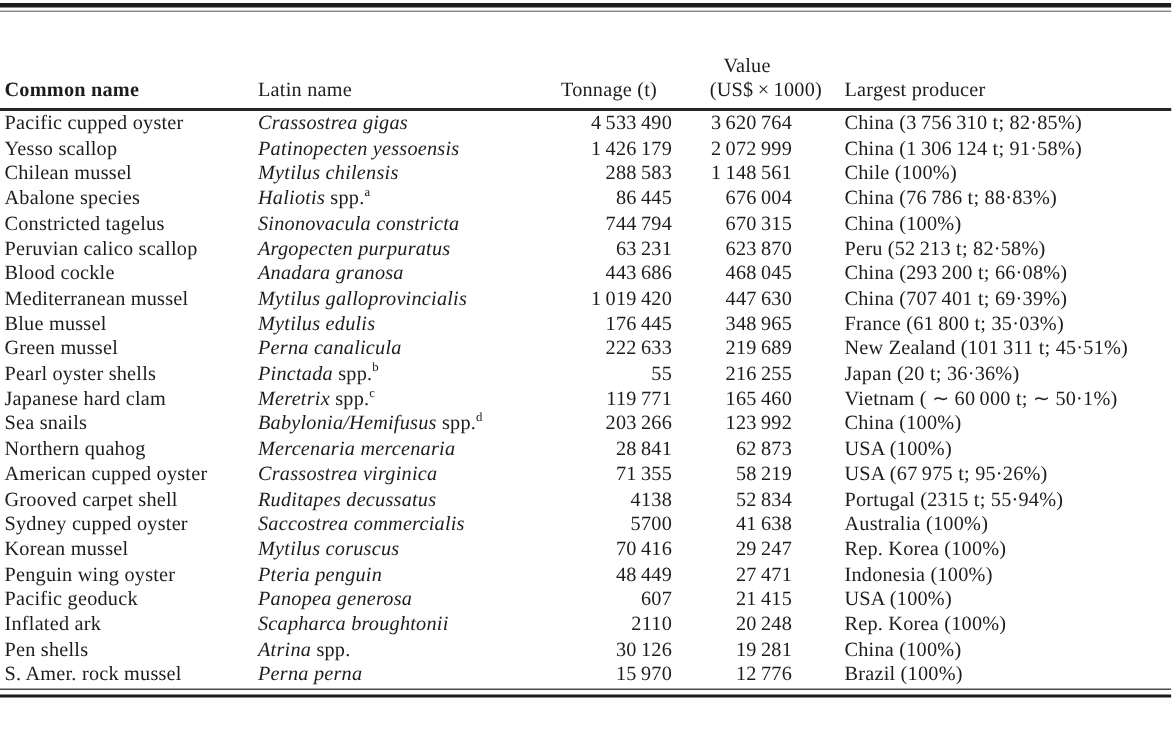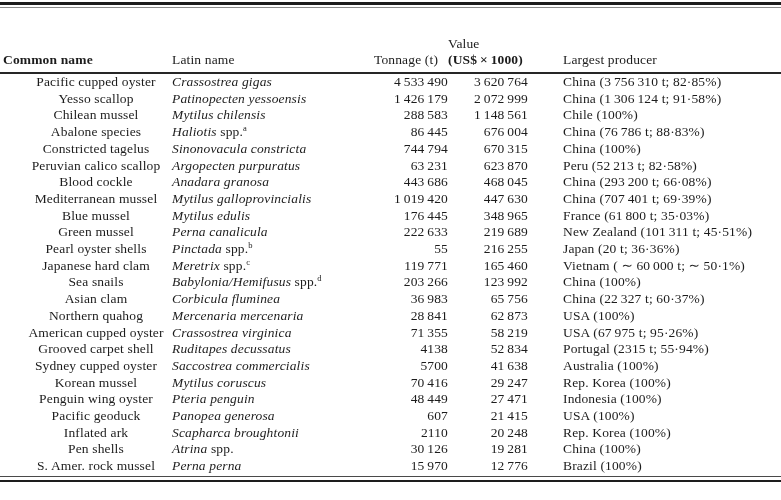--- a/index.html
+++ b/index.html
@@ -36,26 +36,26 @@
     padding: 0;
     font-weight: normal;
     white-space: nowrap;
     overflow: visible;
   }
   thead th { height: 40px; vertical-align: bottom; padding-bottom: 4px; }
   thead tr { border-bottom: 2px solid #262626; }
   .h-common   { text-align: left; padding-left: 3px; font-weight: bold; }
   .h-latin    { text-align: left; }
   .h-tonnage  { text-align: center; }
-  .h-value .l1 { text-align: left; line-height: 16px; margin-top: 28px; }
-  .h-value .l2 { text-align: left;  line-height: 16px; font-weight: bold; }
+  .h-value .l1 { text-align: center; line-height: 16px; margin-top: 28px; }
+  .h-value .l2 { text-align: right;  line-height: 16px; }
   .h-producer { text-align: left; padding-left: 15px; }
 
   tbody td { height: 16.7px; line-height: 16.7px; vertical-align: middle; }
-  td.c-common { padding-left: 20px; text-align: center; }
+  td.c-common { padding-left: 3px; }
   td.c-latin i { font-style: italic; }
   td.c-num  { text-align: right; }
   td.c-val  { padding-right: 20px; }
   td.c-prod { padding-left: 15px; }
   sup {
     font-size: 8.5px;
     line-height: 0;
     vertical-align: super;
   }
 </style>
@@ -172,27 +172,20 @@
           <td class="c-prod">Vietnam ( ∼ 60 000 t; ∼ 50·1%)</td>
         </tr>
         <tr>
           <td class="c-common">Sea snails</td>
           <td class="c-latin"><i>Babylonia/Hemifusus</i> spp.<sup>d</sup></td>
           <td class="c-num c-ton">203 266</td>
           <td class="c-num c-val">123 992</td>
           <td class="c-prod">China (100%)</td>
         </tr>
         <tr>
-          <td class="c-common">Asian clam</td>
-          <td class="c-latin"><i>Corbicula fluminea</i></td>
-          <td class="c-num c-ton">36 983</td>
-          <td class="c-num c-val">65 756</td>
-          <td class="c-prod">China (22 327 t; 60·37%)</td>
-        </tr>
-        <tr>
           <td class="c-common">Northern quahog</td>
           <td class="c-latin"><i>Mercenaria mercenaria</i></td>
           <td class="c-num c-ton">28 841</td>
           <td class="c-num c-val">62 873</td>
           <td class="c-prod">USA (100%)</td>
         </tr>
         <tr>
           <td class="c-common">American cupped oyster</td>
           <td class="c-latin"><i>Crassostrea virginica</i></td>
           <td class="c-num c-ton">71 355</td>

